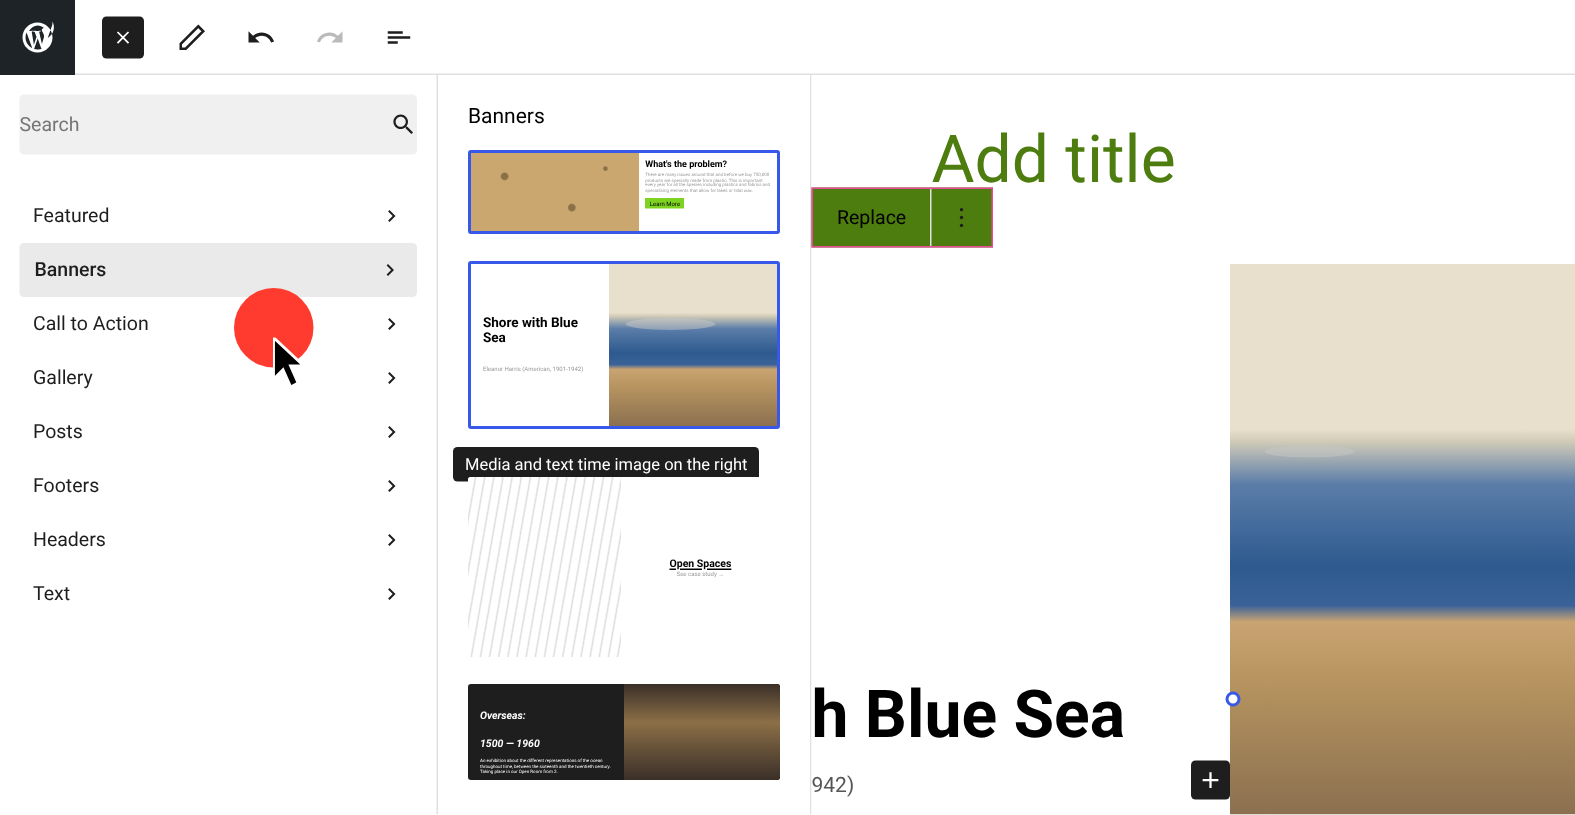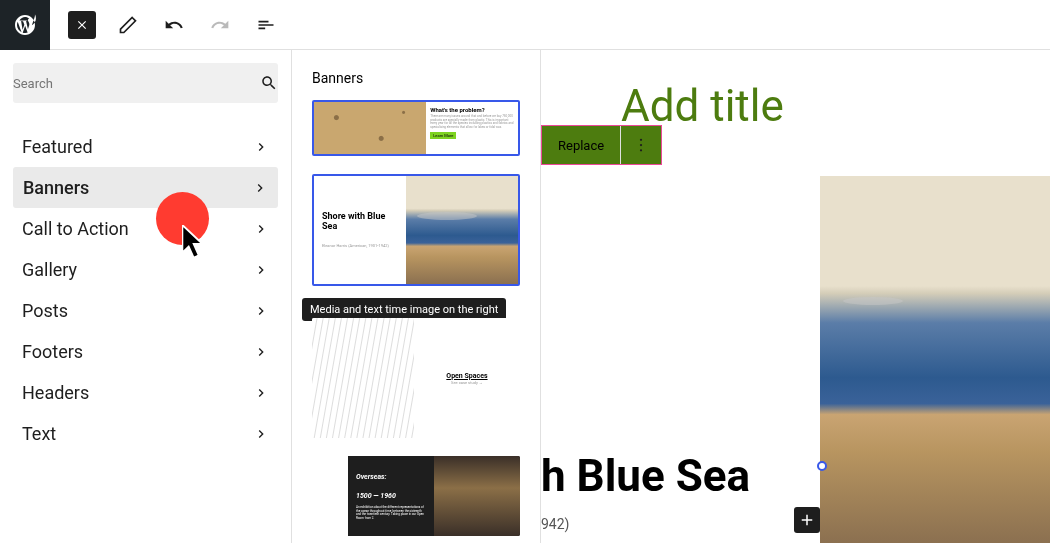--- a/index.html
+++ b/index.html
@@ -10,21 +10,21 @@
     .close-btn { width: 28px; height: 28px; margin-left: 18px; background: #1e1e1e; border-radius: 3px; display: flex; align-items: center; justify-content: center; cursor: pointer; }
     .edit-icon, .undo-icon, .redo-icon, .menu-icon { margin-left: 18px; display: flex; align-items: center; justify-content: center; width: 28px; height: 28px; cursor: pointer; }
     .redo-icon { opacity: 0.3; }
     .sidebar { position: absolute; top: 50px; left: 0; width: 292px; height: 493px; background: #fff; border-right: 1px solid #e0e0e0; }
     .search-box { margin: 13px; background: #f0f0f0; border-radius: 3px; height: 40px; display: flex; align-items: center; padding: 0 0; }
     .search-box input { flex: 1; border: none; background: transparent; font-size: 13px; outline: none; color: #757575; }
     .tabs { display: flex; border-bottom: 1px solid #e0e0e0; }
     .tab { flex: 1; text-align: center; padding: 12px 0; font-size: 13px; color: #1e1e1e; cursor: pointer; }
     .tab.active { border-bottom: 3px solid #3858e9; font-weight: 500; color: #3858e9; }
     .categories { padding: 10px 0; }
-    .cat-item { display: flex; align-items: center; justify-content: space-between; padding: 10px 22px; font-size: 18px; color: #1e1e1e; cursor: pointer; }
+    .cat-item { display: flex; align-items: center; justify-content: space-between; padding: 10px 22px; font-size: 13px; color: #1e1e1e; cursor: pointer; }
     .cat-item.selected { background: #eaeaea; border-radius: 3px; margin: 0 13px; padding: 10px 10px; font-weight: 500; }
     .chev { width: 16px; height: 16px; }
     .red-dot { position: absolute; width: 53px; height: 53px; background: #ff3b30; border-radius: 50%; top: 192px; left: 156px; z-index: 10; }
     .cursor-ptr { position: absolute; top: 225px; left: 182px; z-index: 11; }
     .patterns-panel { position: absolute; top: 50px; left: 292px; width: 249px; height: 493px; background: #fff; border-right: 1px solid #e0e0e0; padding: 20px; overflow: hidden; }
     .patterns-panel h3 { font-size: 14px; font-weight: 400; margin-bottom: 14px; }
     .pattern-item { border-radius: 2px; margin-bottom: 18px; position: relative; overflow: hidden; }
     .pattern-item.sel { border: 2px solid #3858e9; }
     .p1 { height: 52px; display: flex; background: #fff; }
     .p1-img { width: 55%; background: #c9a76f; background-image: radial-gradient(circle at 20% 30%, #8b6f47 2px, transparent 3px), radial-gradient(circle at 60% 70%, #8b6f47 2px, transparent 3px), radial-gradient(circle at 80% 20%, #8b6f47 1px, transparent 2px); }
@@ -35,21 +35,21 @@
     .p2-left { width: 45%; padding: 8px; display: flex; flex-direction: column; justify-content: center; }
     .p2-left strong { font-size: 9px; line-height: 1.1; }
     .p2-left small { font-size: 4px; color: #999; margin-top: 12px; }
     .p2-right { flex: 1; }
     .tooltip { position: absolute; background: #1e1e1e; color: #fff; font-size: 11px; padding: 5px 8px; border-radius: 3px; top: 248px; left: 10px; white-space: nowrap; }
     .p3 { height: 120px; display: flex; background: #fff; }
     .p3-left { width: 49%; background: repeating-linear-gradient(100deg, #fff 0px, #fff 4px, #ddd 5px, #fff 6px); }
     .p3-right { flex: 1; display: flex; flex-direction: column; align-items: center; justify-content: center; }
     .p3-right strong { font-size: 7px; text-decoration: underline; }
     .p3-right small { font-size: 4px; color: #999; }
-    .p4 { height: 80px; display: flex; background: #1e1e1e; color: #fff; margin-left: 36px; }
+    .p4 { height: 64px; display: flex; background: #1e1e1e; color: #fff; }
     .p4-left { width: 50%; padding: 8px; }
     .p4-left strong { font-size: 7px; font-style: italic; line-height: 1; }
     .p4-left p { font-size: 3px; margin-top: 4px; line-height: 1.2; }
     .p4-right { flex: 1; background: linear-gradient(180deg, #3a2f28 0%, #8b6f47 40%, #3a2f28 100%); }
     .canvas { position: absolute; top: 50px; left: 541px; right: 0; height: 493px; background: #fff; }
     .title-placeholder { font-size: 44px; color: #4d7c0f; padding: 30px 0 0 80px; font-weight: 400; }
     .toolbar-float { position: absolute; top: 75px; left: 0; display: flex; border: 1px solid #ec4899; background: #4d7c0f; height: 40px; }
     .toolbar-float .btn { padding: 0 16px; display: flex; align-items: center; font-size: 13px; border-right: 1px solid #e0e0e0; cursor: pointer; }
     .toolbar-float .dots { width: 40px; display: flex; align-items: center; justify-content: center; cursor: pointer; }
     .canvas-img { position: absolute; top: 126px; left: 279px; right: 0; bottom: 0; }

